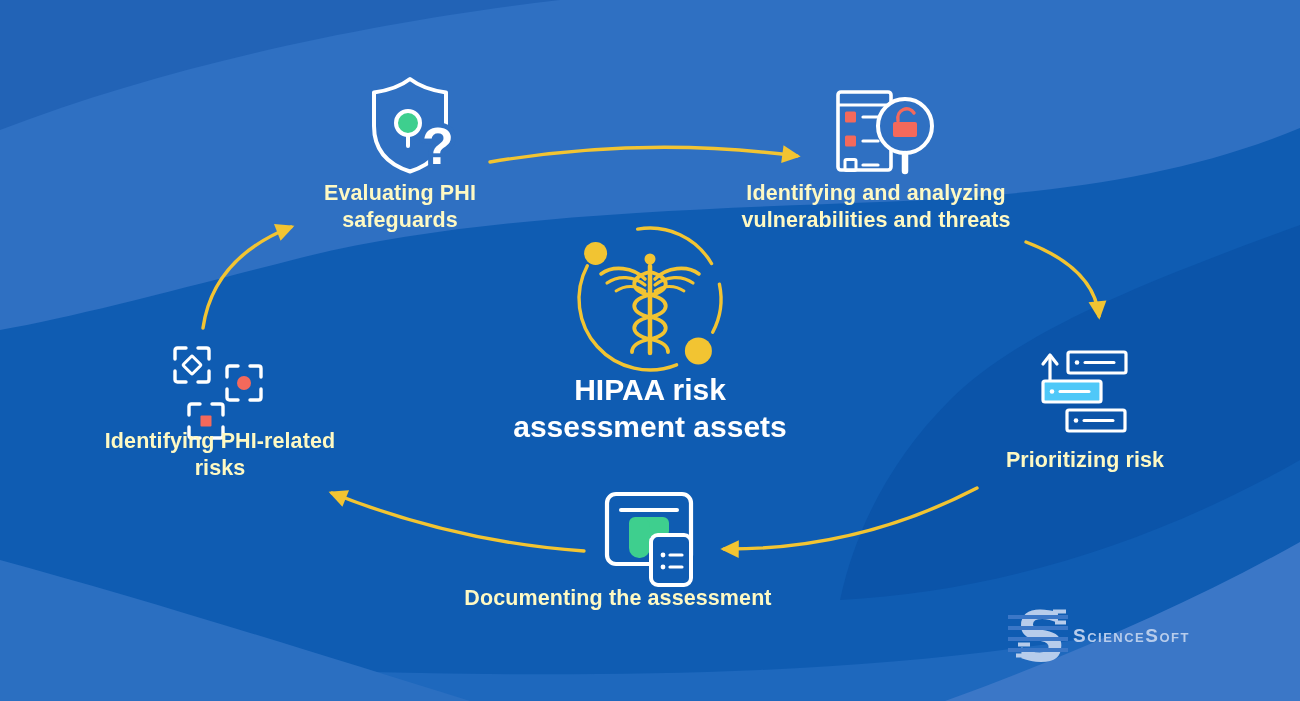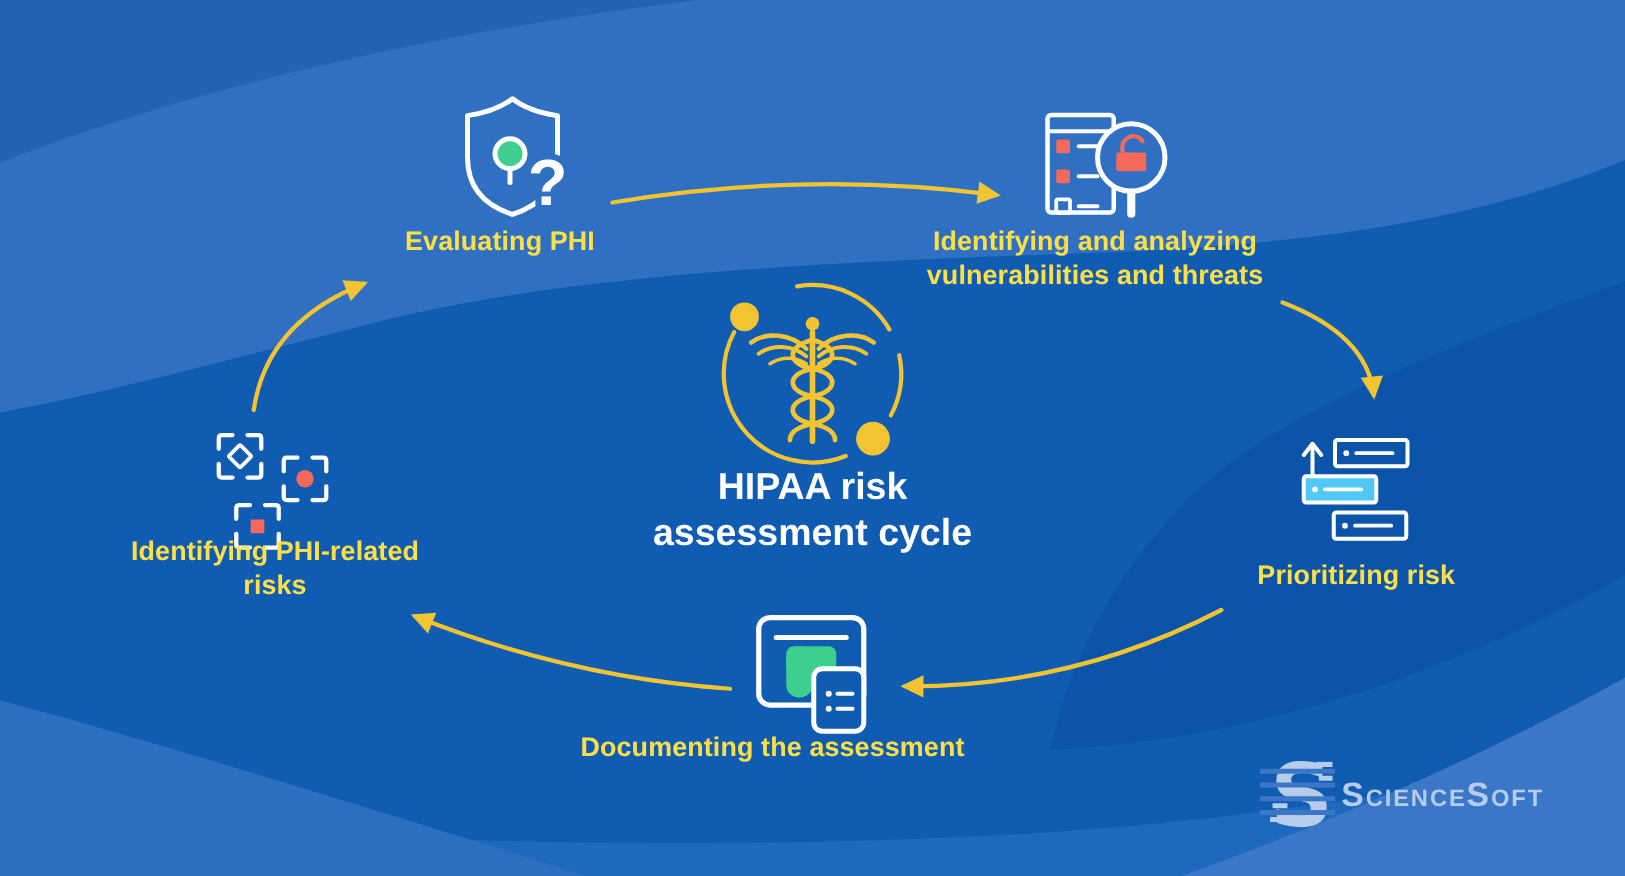--- a/index.html
+++ b/index.html
@@ -4,32 +4,32 @@
 <style>
   html,body{margin:0;padding:0;background:#0F5CB2;}
   #canvas{
     position:relative;width:1300px;height:701px;overflow:hidden;
     font-family:"Liberation Sans",sans-serif;
     background:#0F5CB2;
   }
   #bg-svg{position:absolute;left:0;top:0;width:1300px;height:701px;display:block;}
   .label{
     position:absolute;transform:translateX(-50%);
-    color:#fde047;font-weight:700;font-size:21.5px;line-height:27px;
+    color:#fef9c3;font-weight:700;font-size:21.5px;line-height:27px;
     text-align:center;white-space:nowrap;letter-spacing:0.1px;
     z-index:3;
   }
   .title{
     position:absolute;left:650px;top:371px;transform:translateX(-50%);
     color:#ffffff;font-weight:700;font-size:30px;line-height:37px;
     text-align:center;white-space:nowrap;z-index:3;
   }
   .logo-text{
     position:absolute;left:1073px;top:620px;
-    color:#B7CCEB;font-weight:600;font-size:27px;line-height:32px;
+    color:#B7CCEB;font-weight:600;font-size:19px;line-height:32px;
     font-variant:small-caps;letter-spacing:1.5px;white-space:nowrap;z-index:3;
   }
 </style>
 </head>
 <body>
 
 <div id="canvas">
 
   <svg id="bg-svg" viewBox="0 0 1300 701">
     <defs>
@@ -157,25 +157,26 @@
         <line x1="1053" y1="611.5" x2="1066" y2="611.5"></line>
         <line x1="1055" y1="622.5" x2="1066" y2="622.5"></line>
         <line x1="1018" y1="644.5" x2="1030" y2="644.5"></line>
         <line x1="1016" y1="655.5" x2="1030" y2="655.5"></line>
       </g>
     </g>
   </svg>
 
   <div class="title">
     <div>HIPAA risk</div>
-    <div>assessment cycle</div>
+    <div>assessment assets</div>
   </div>
 
   <div class="label" style="left:400px;top:180px;">
     <div>Evaluating PHI</div>
+    <div>safeguards</div>
   </div>
 
   <div class="label" style="left:876px;top:180px;">
     <div>Identifying and analyzing</div>
     <div>vulnerabilities and threats</div>
   </div>
 
   <div class="label" style="left:1085px;top:447px;">
     <div>Prioritizing risk</div>
   </div>

